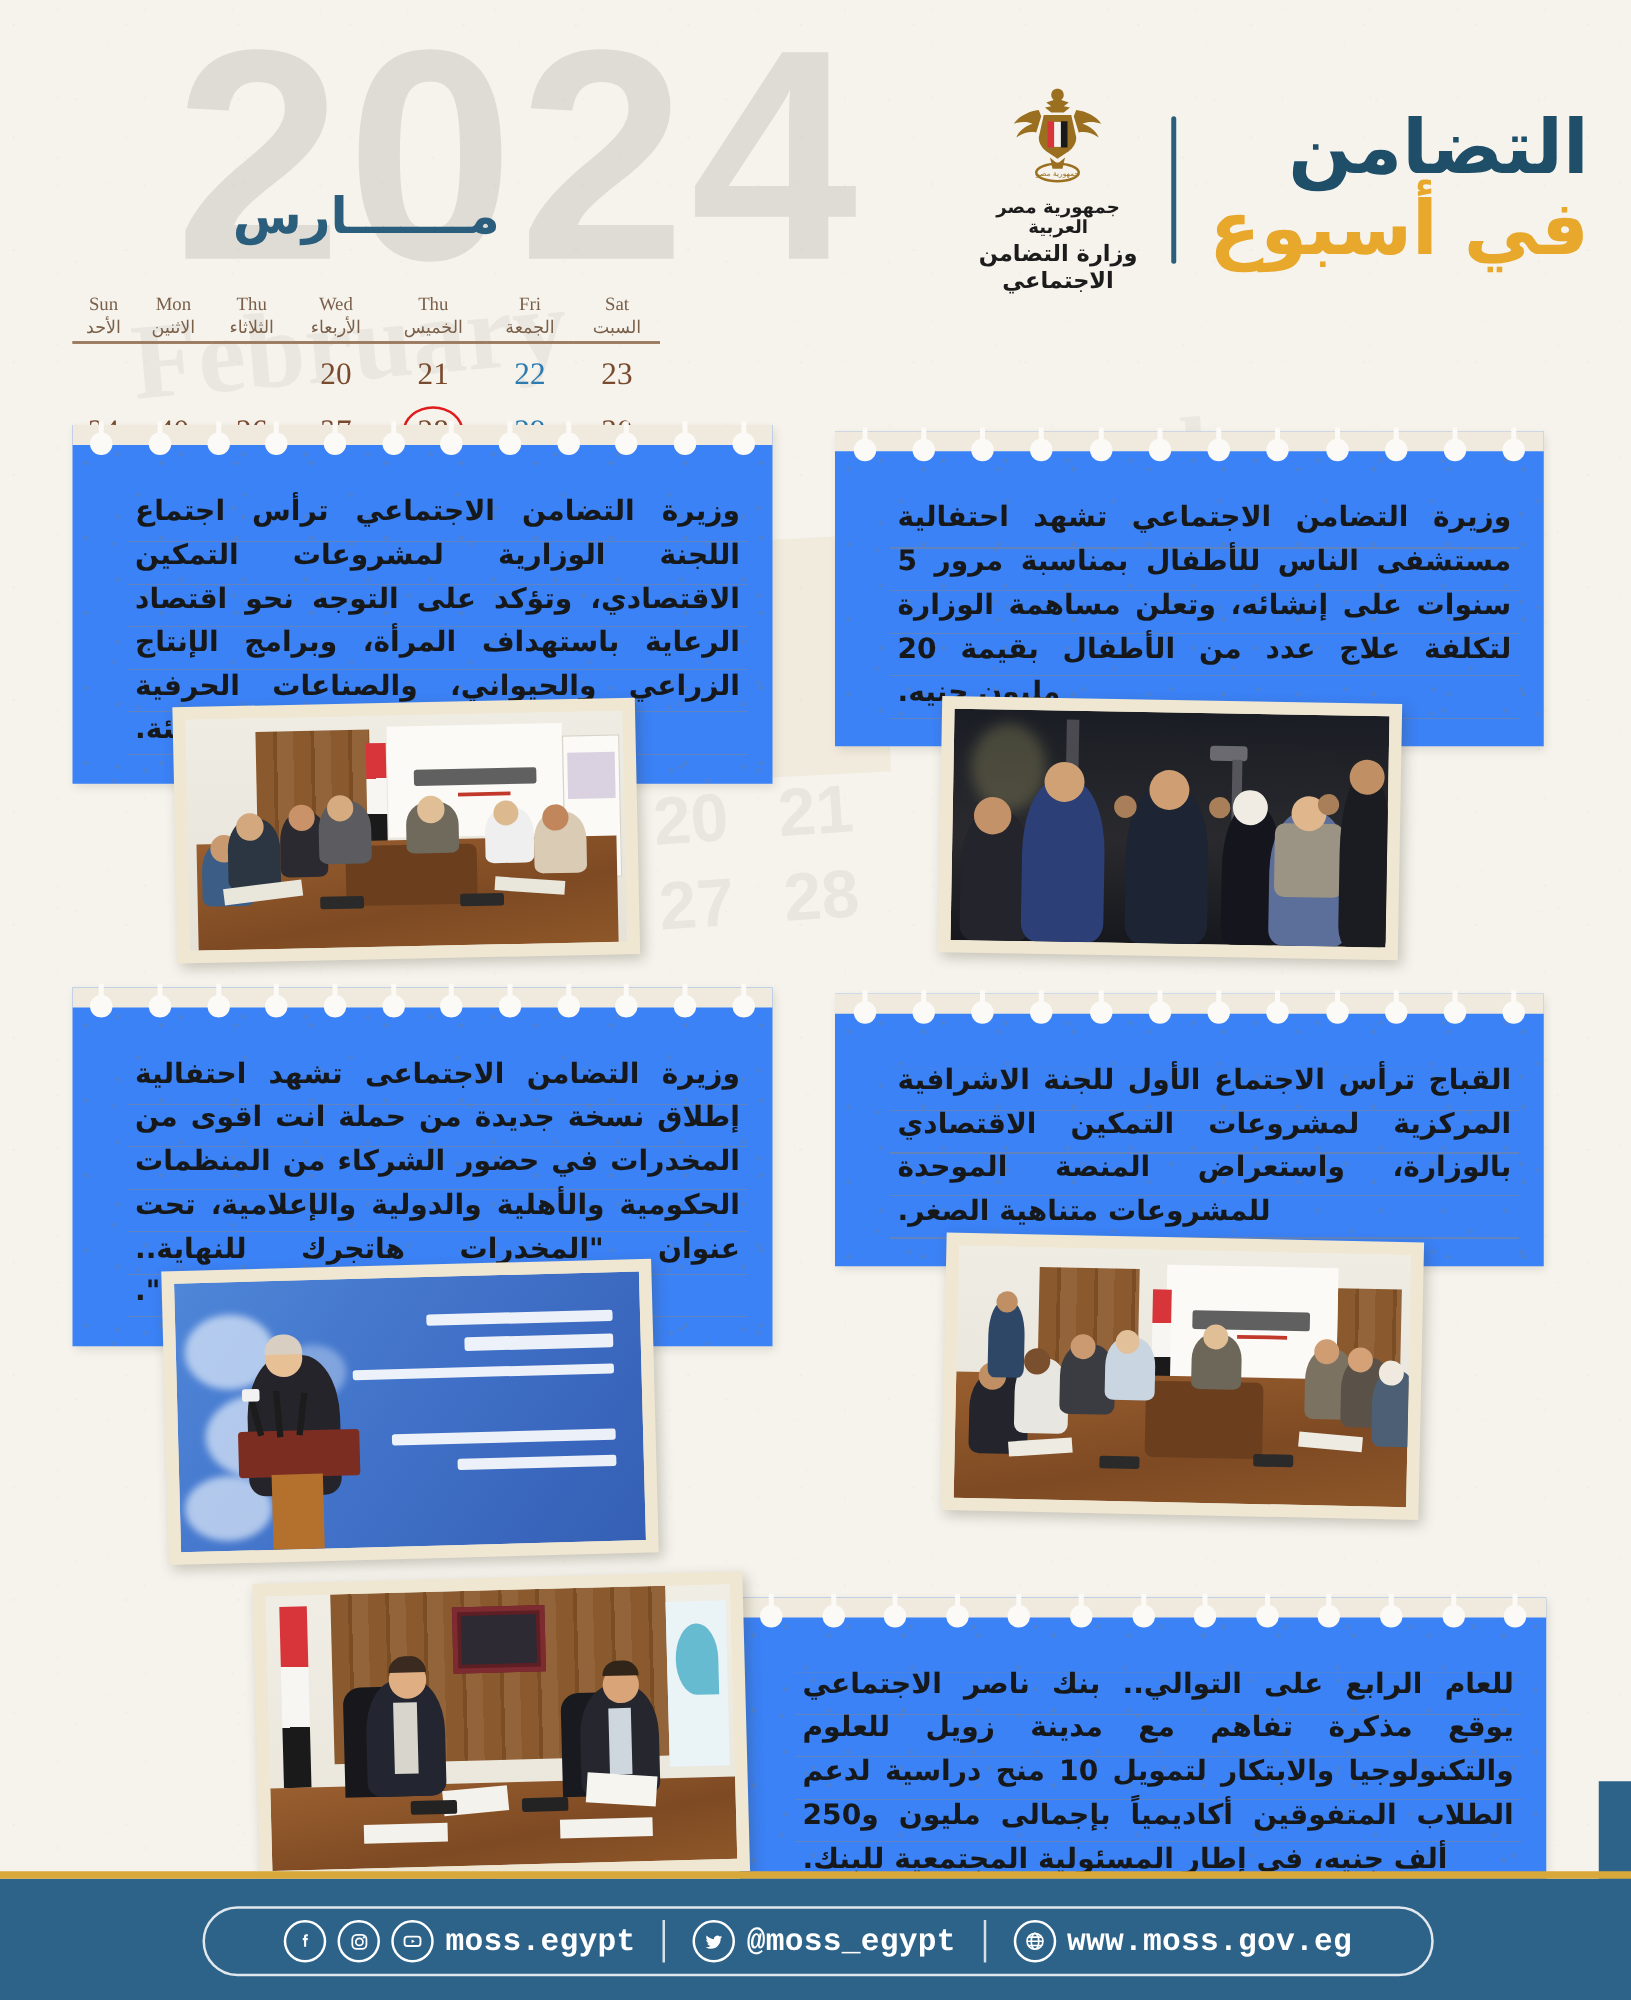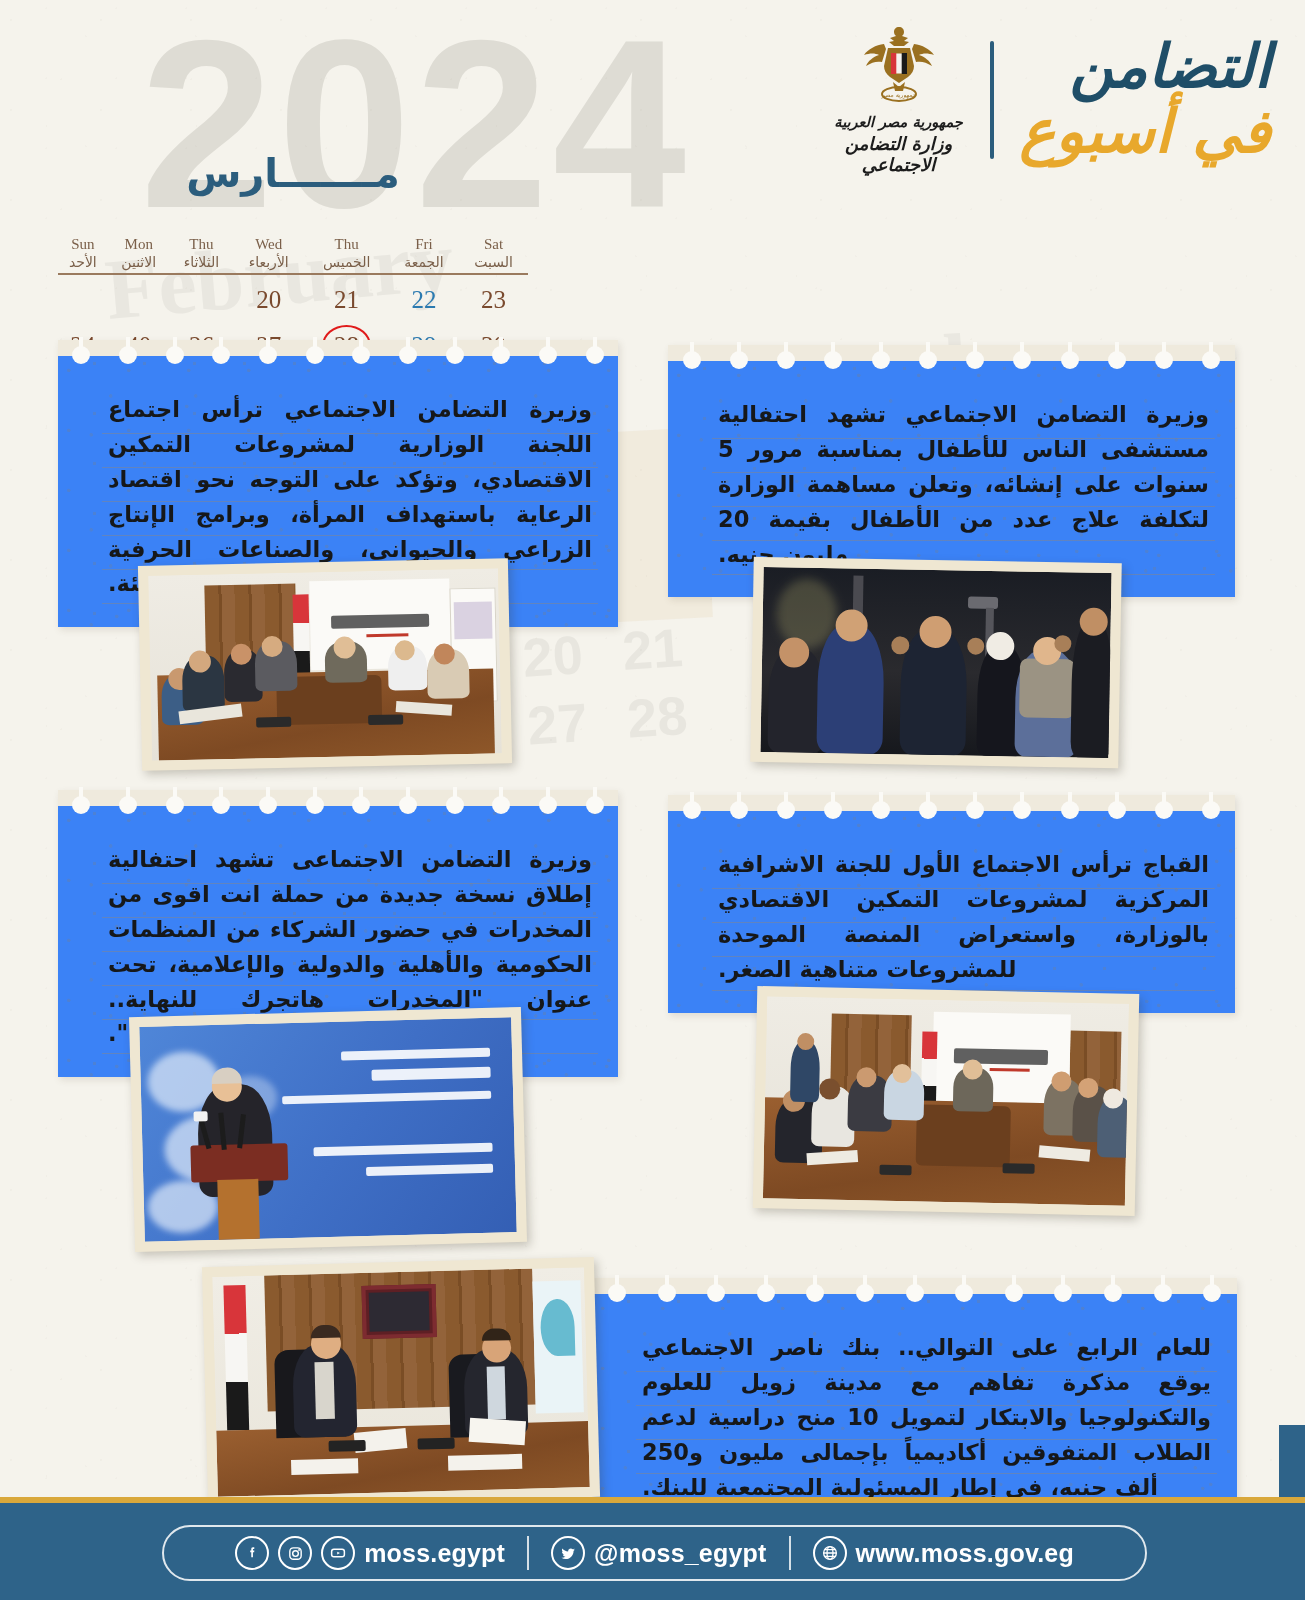--- a/index.html
+++ b/index.html
@@ -83,23 +83,22 @@
     transform: rotate(-3deg);
     z-index: 0;
   }
 
   
   .header { position: absolute; top: 0; right: 0; width: 720px; z-index: 5; }
 
   .brand-row {
     display: flex; align-items: center;
     justify-content: flex-start;
-    padding: 24px 34px 0 0;
+    padding: 68px 34px 0 0;
     gap: 26px;
-    font-style: italic;
   }
 
   .crest { width: 130px; text-align: center; }
   .crest-eagle { margin: 0 auto; display: block; }
   .crest-line1 {
     font-size: 14.5px; font-weight: bold; color: #1c1c1c;
     margin-top: 4px; letter-spacing: -.2px;
     font-family: "DejaVu Sans", sans-serif;
   }
   .crest-line2 {
@@ -306,21 +305,21 @@
   .fgroup { display: flex; align-items: center; gap: 9px; }
   .ficon {
     width: 34px; height: 34px; border-radius: 50%;
     border: 2px solid #fff;
     display: flex; align-items: center; justify-content: center;
     color: #fff;
   }
   .fhandle {
     color: #fff; font-size: 25px; font-weight: bold;
     letter-spacing: .2px;
-    font-family: Liberation Sans, sans-serif;
+    font-family: Liberation Mono, monospace;
   }
   .fsep { width: 2px; height: 34px; background: rgba(255,255,255,.8); }
 
   .left-blue-edge {
     position: absolute; right: 0; top: 1425px;
     width: 26px; height: 115px; background: #2e6389; z-index: 11;
   }
 </style>
 </head>
 <body>

